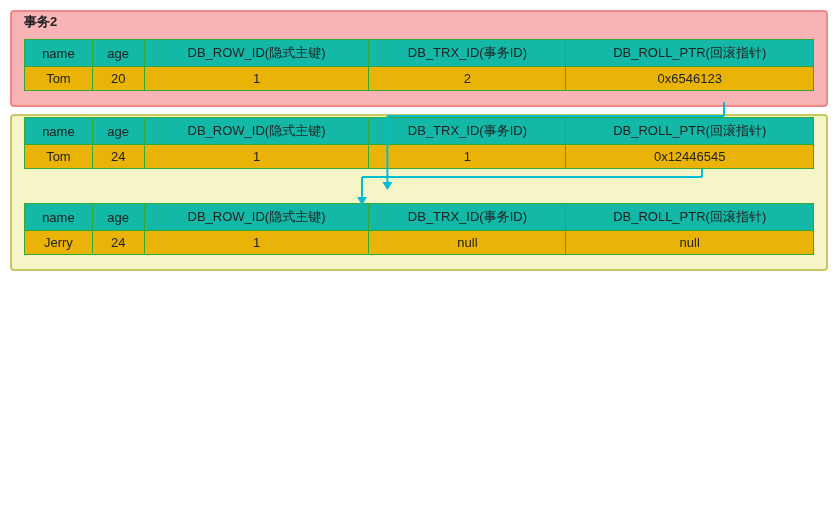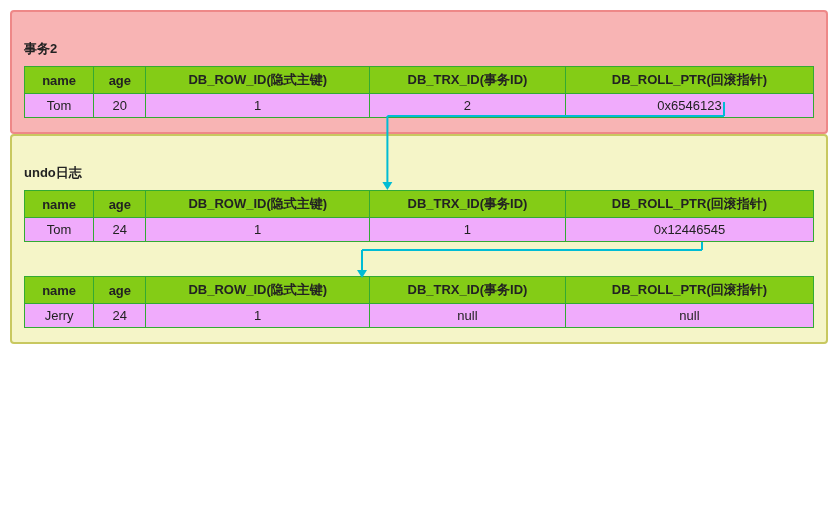--- a/index.html
+++ b/index.html
@@ -8,22 +8,22 @@
       font-family: Arial, sans-serif;
       font-size: 13px;
       width: 838px;
       min-height: 513px;
       padding: 10px;
     }
 
     .section {
       border: 2px solid #1d4ed8;
       border-radius: 4px;
-      padding: 28px 12px 14px 12px;
-      margin-bottom: 0;
+      padding: 1px 12px 14px 12px;
+      margin-bottom: 7px;
       position: relative;
     }
 
     .section-transaction {
       background: #f8b4b4;
       border-color: #e88;
     }
 
     .section-undo {
       background: #f5f5c8;
@@ -39,28 +39,28 @@
 
     table {
       border-collapse: collapse;
       width: 100%;
     }
 
     th, td {
       border: 1px solid #3a3;
       text-align: center;
       padding: 4px 6px;
-      background: #f0abfc;
+      background: #eab308;
       font-size: 13px;
       color: #222;
     }
 
     th {
-      background: #84cc16;
-      font-weight: bold;
+      background: #14b8a6;
+      font-weight: normal;
     }
 
     .tables-wrapper {
       position: relative;
     }
 
   </style>
 </head>
 <body>
 
@@ -84,21 +84,20 @@
           <td>20</td>
           <td>1</td>
           <td>2</td>
           <td>0x6546123</td>
         </tr>
       </tbody>
     </table>
   </div>
 
   <div class="section section-undo" style="position:relative;">
-    <div class="section-title">undo日志</div>
 
     <table>
       <thead>
         <tr>
           <th>name</th>
           <th>age</th>
           <th>DB_ROW_ID(隐式主键)</th>
           <th>DB_TRX_ID(事务ID)</th>
           <th>DB_ROLL_PTR(回滚指针)</th>
         </tr>

